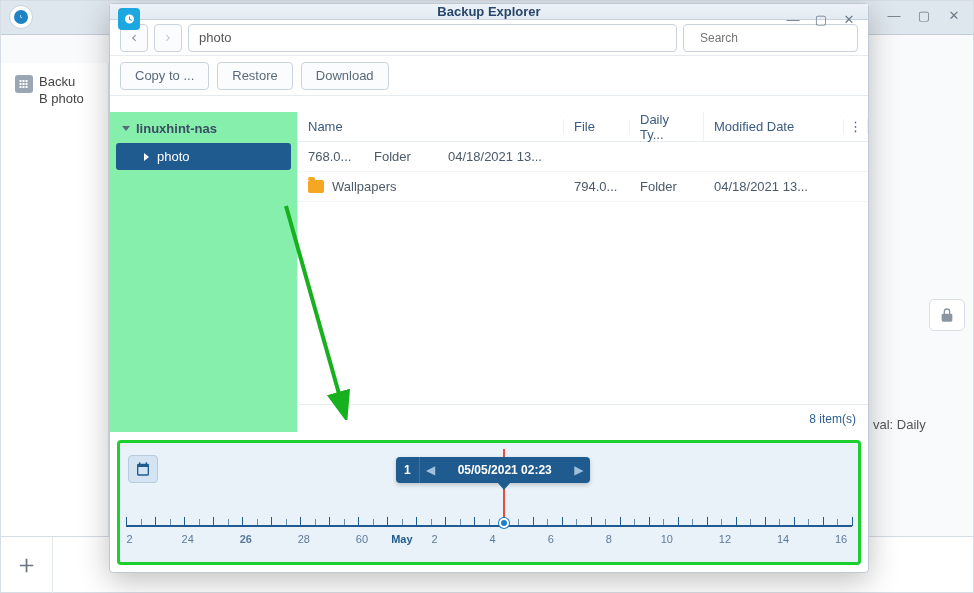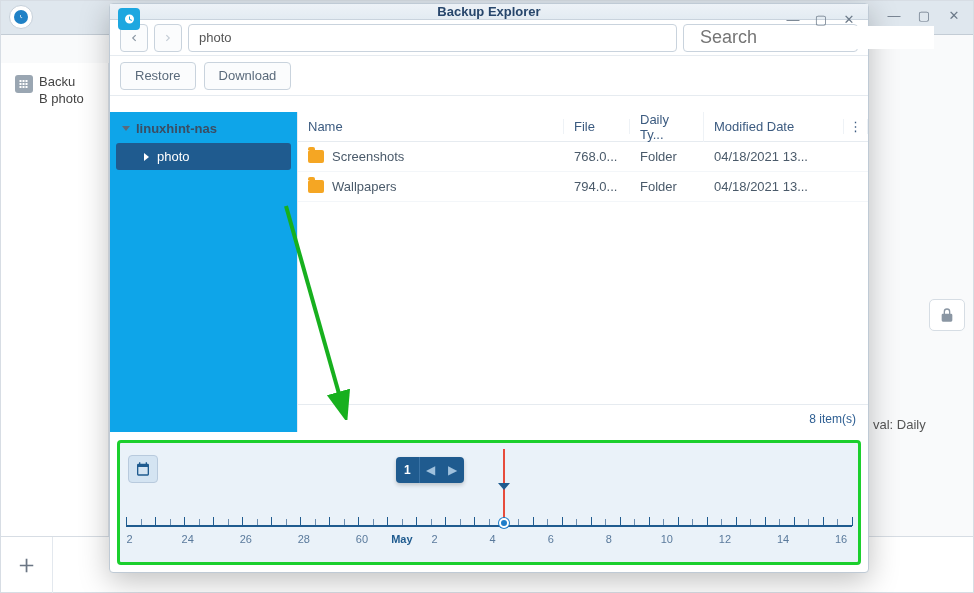--- a/index.html
+++ b/index.html
@@ -31,28 +31,28 @@
   .titlebar { height:16px; background:linear-gradient(#edf2f7,#e3ebf2); border-bottom:1px solid #c9d3dd; display:flex; align-items:center; justify-content:center; position:relative;}
   .titlebar .title { font-weight:bold; color:#27466b; font-size:13px;}
   .titlebar .appicon{position:absolute;left:8px;top:4px;width:22px;height:22px;border-radius:4px;background:#1da7e0;display:flex;align-items:center;justify-content:center;}
   .titlebar .appicon svg{width:12px;height:12px;fill:#fff;}
   .titlebar .wbtns{position:absolute;right:6px;top:4px;display:flex;gap:2px;}
 
   .toolbar { height:36px; padding:4px 10px; display:flex; align-items:center; gap:6px; border-bottom:1px solid #e6ebf0;}
   .navbtn { width:28px; height:28px; border:1px solid #c9d3dd; border-radius:4px; background:#fbfcfd; display:flex;align-items:center;justify-content:center; color:#8a96a3; }
   .crumb { flex:1; height:28px; border:1px solid #c9d3dd; border-radius:4px; padding:0 10px; display:flex; align-items:center; color:#555; background:#fff;}
   .searchbox { width:175px; height:28px; border:1px solid #c9d3dd; border-radius:4px; display:flex; align-items:center; padding:0 8px; color:#888; gap:6px; background:#fff;}
-  .searchbox input{border:none;outline:none;font-size:18px;flex:1;color:#444;}
+  .searchbox input{border:none;outline:none;font-size:12px;flex:1;color:#444;}
   .searchbox svg{width:13px;height:13px;fill:#6b7684;}
 
   .actionbar { height:40px; padding:6px 10px; display:flex; align-items:center; gap:8px; border-bottom:1px solid #e6ebf0;}
   .btn { height:28px; padding:0 14px; border:1px solid #c9d3dd; border-radius:4px; background:#fbfcfd; color:#5a6a7b; display:flex; align-items:center; font-size:13px; cursor:pointer;}
 
   .body { position:absolute; top:108px; bottom:140px; left:0; right:0; display:flex;}
-  .tree { width:188px; border-right:1px solid #e6ebf0; padding:4px 6px; background:#0ea5e9;}
+  .tree { width:188px; border-right:1px solid #e6ebf0; padding:4px 6px; background:#86efac;}
   .tree-root { display:flex; align-items:center; gap:6px; padding:5px 6px; font-weight:bold; color:#3b4d63;}
   .tree-root .tri{width:0;height:0;border-left:4px solid transparent;border-right:4px solid transparent;border-top:5px solid #5a6a7b;}
   .tree-sel { margin-top:2px; background:#1f5b8f; color:#fff; border-radius:3px; padding:6px 10px; display:flex; align-items:center; gap:8px;}
   .tree-sel .tri{width:0;height:0;border-top:4px solid transparent;border-bottom:4px solid transparent;border-left:5px solid #fff;}
 
   .list { flex:1; display:flex; flex-direction:column; position:relative;}
   .headrow { display:flex; border-bottom:1px solid #e6ebf0; height:30px; align-items:center; color:#3c5b80; font-size:13px;}
   .headrow > div { padding:0 10px; border-right:1px solid #eef2f6;}
   .col-name{flex:1;}
   .col-size{width:66px;}
@@ -174,20 +174,23 @@
     <div class="searchbox">
       <svg viewBox="0 0 24 24">
           <path d="M10 2a8 8 0 016.3 12.9l5 5-1.4 1.4-5-5A8 8 0 1110 2zm0 2a6 6 0 100 12 6 6 0 000-12z"></path>
         </svg>
       <input placeholder="Search" style="">
     </div>
   </div>
 
   <div class="actionbar">
     <div class="btn">
+        <span>Copy to ...</span>
+      </div>
+    <div class="btn">
         <span>Restore</span>
       </div>
     <div class="btn">
         <span>Download</span>
       </div>
   </div>
 
   <div class="body">
     <div class="tree">
       <div class="tree-root">
@@ -204,24 +207,20 @@
     <div class="list">
       <div class="headrow">
         <div class="col-name">Name</div>
         <div class="col-size">File</div>
         <div class="col-type">Daily Ty...</div>
         <div class="col-date">Modified Date</div>
         <div class="col-more">⋮</div>
       </div>
       <div id="rows">
           <div class="row">
-            <div class="col-name">
-              <span class="fld" style="background:#f5a623"></span>
-              <span>Screenshots</span>
-            </div>
             <div class="col-size">768.0...</div>
             <div class="col-type">Folder</div>
             <div class="col-date" style="width:164px">04/18/2021 13...</div>
           </div>
           <div class="row">
             <div class="col-name">
               <span class="fld" style="background:#f5a623"></span>
               <span>Wallpapers</span>
             </div>
             <div class="col-size">794.0...</div>
@@ -240,20 +239,21 @@
     <div class="tl-inner">
       <div class="redline"></div>
       <div class="calbtn">
           <svg viewBox="0 0 24 24">
             <path d="M19 4h-1V2h-2v2H8V2H6v2H5a2 2 0 00-2 2v14a2 2 0 002 2h14a2 2 0 002-2V6a2 2 0 00-2-2zm0 16H5V9h14v11z"></path>
           </svg>
         </div>
       <div class="datebadge">
         <div class="seg count">1</div>
         <div class="seg nav">◀</div>
+        <div class="seg dt">05/05/2021 02:23</div>
         <div class="seg nav">▶</div>
       </div>
       <div class="tl-pointer"></div>
       <div class="ruler">
         <div class="line"></div>
         <div id="ticks">
             <div class="tick" style="left: 0%;"></div>
             <div class="tick minor" style="left: 2%;"></div>
             <div class="tick" style="left: 4%;"></div>
             <div class="tick minor" style="left: 6%;"></div>
@@ -303,21 +303,21 @@
             <div class="tick minor" style="left: 94%;"></div>
             <div class="tick" style="left: 96%;"></div>
             <div class="tick minor" style="left: 98%;"></div>
             <div class="tick" style="left: 100%;"></div>
           </div>
       </div>
       <div class="marker"></div>
       <div class="ticklabels" id="ticklabels">
           <span style="left: 0.5%;">2</span>
           <span style="left: 8.5%;">24</span>
-          <span style="left: 16.5%;">26</span>
+          <span style="left: 16.5%; font-weight: bold;">26</span>
           <span style="left: 24.5%;">28</span>
           <span style="left: 32.5%;">60</span>
           <span class="month" style="left: 38%;">May</span>
           <span style="left: 42.5%;">2</span>
           <span style="left: 50.5%;">4</span>
           <span style="left: 58.5%;">6</span>
           <span style="left: 66.5%;">8</span>
           <span style="left: 74.5%;">10</span>
           <span style="left: 82.5%;">12</span>
           <span style="left: 90.5%;">14</span>

